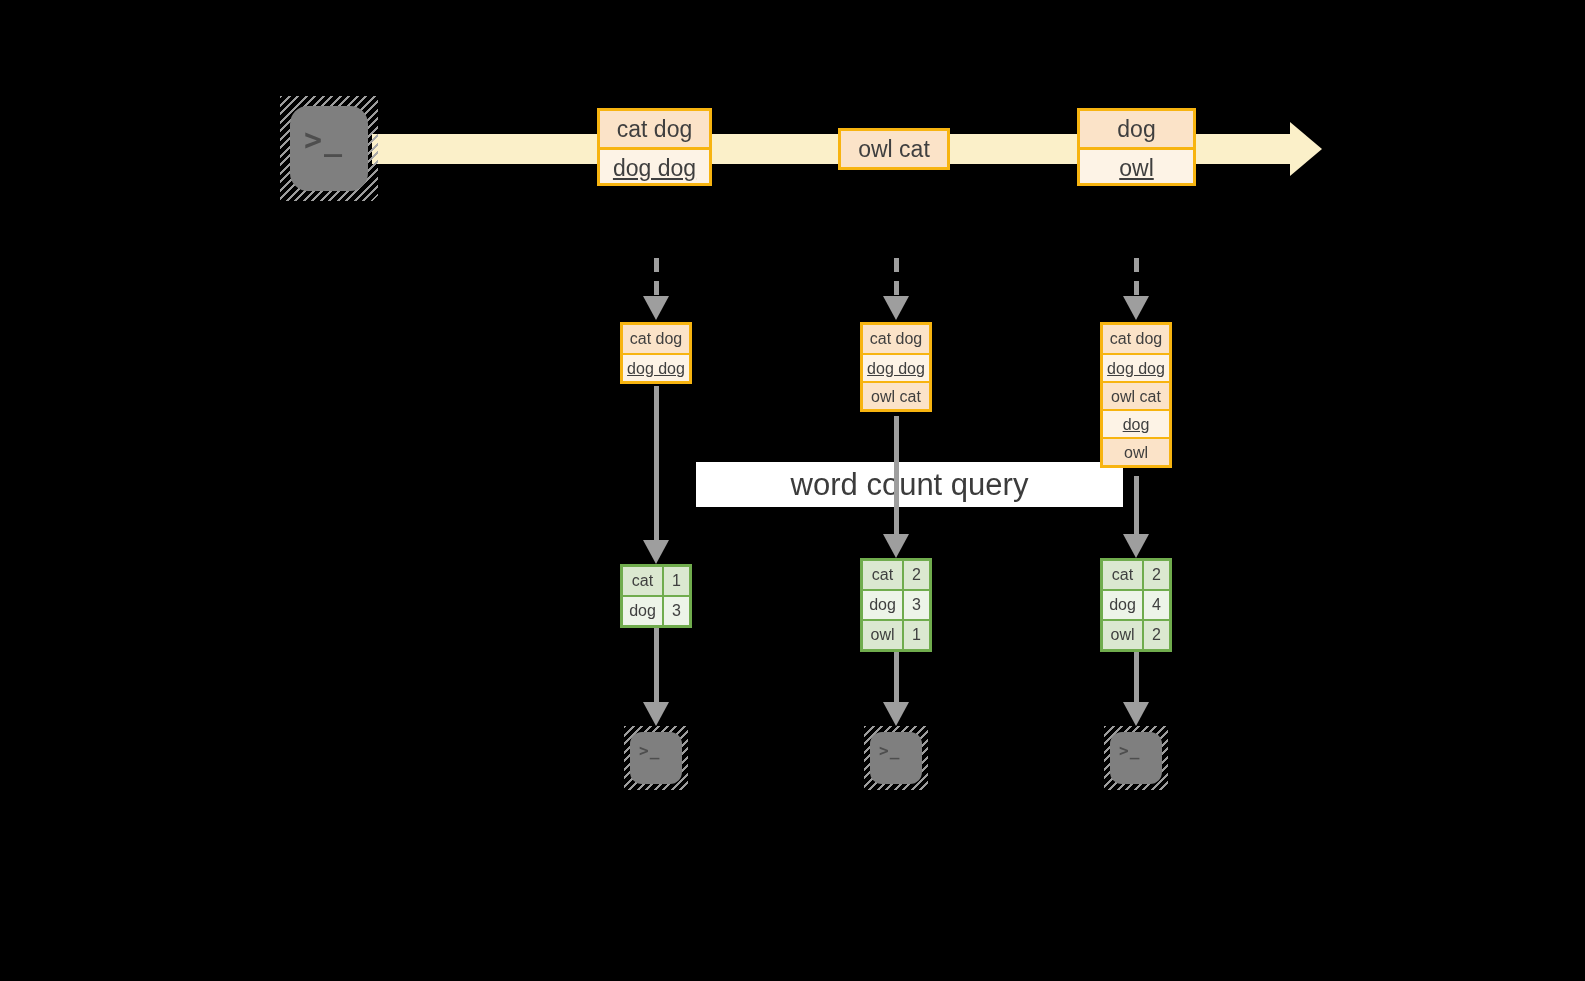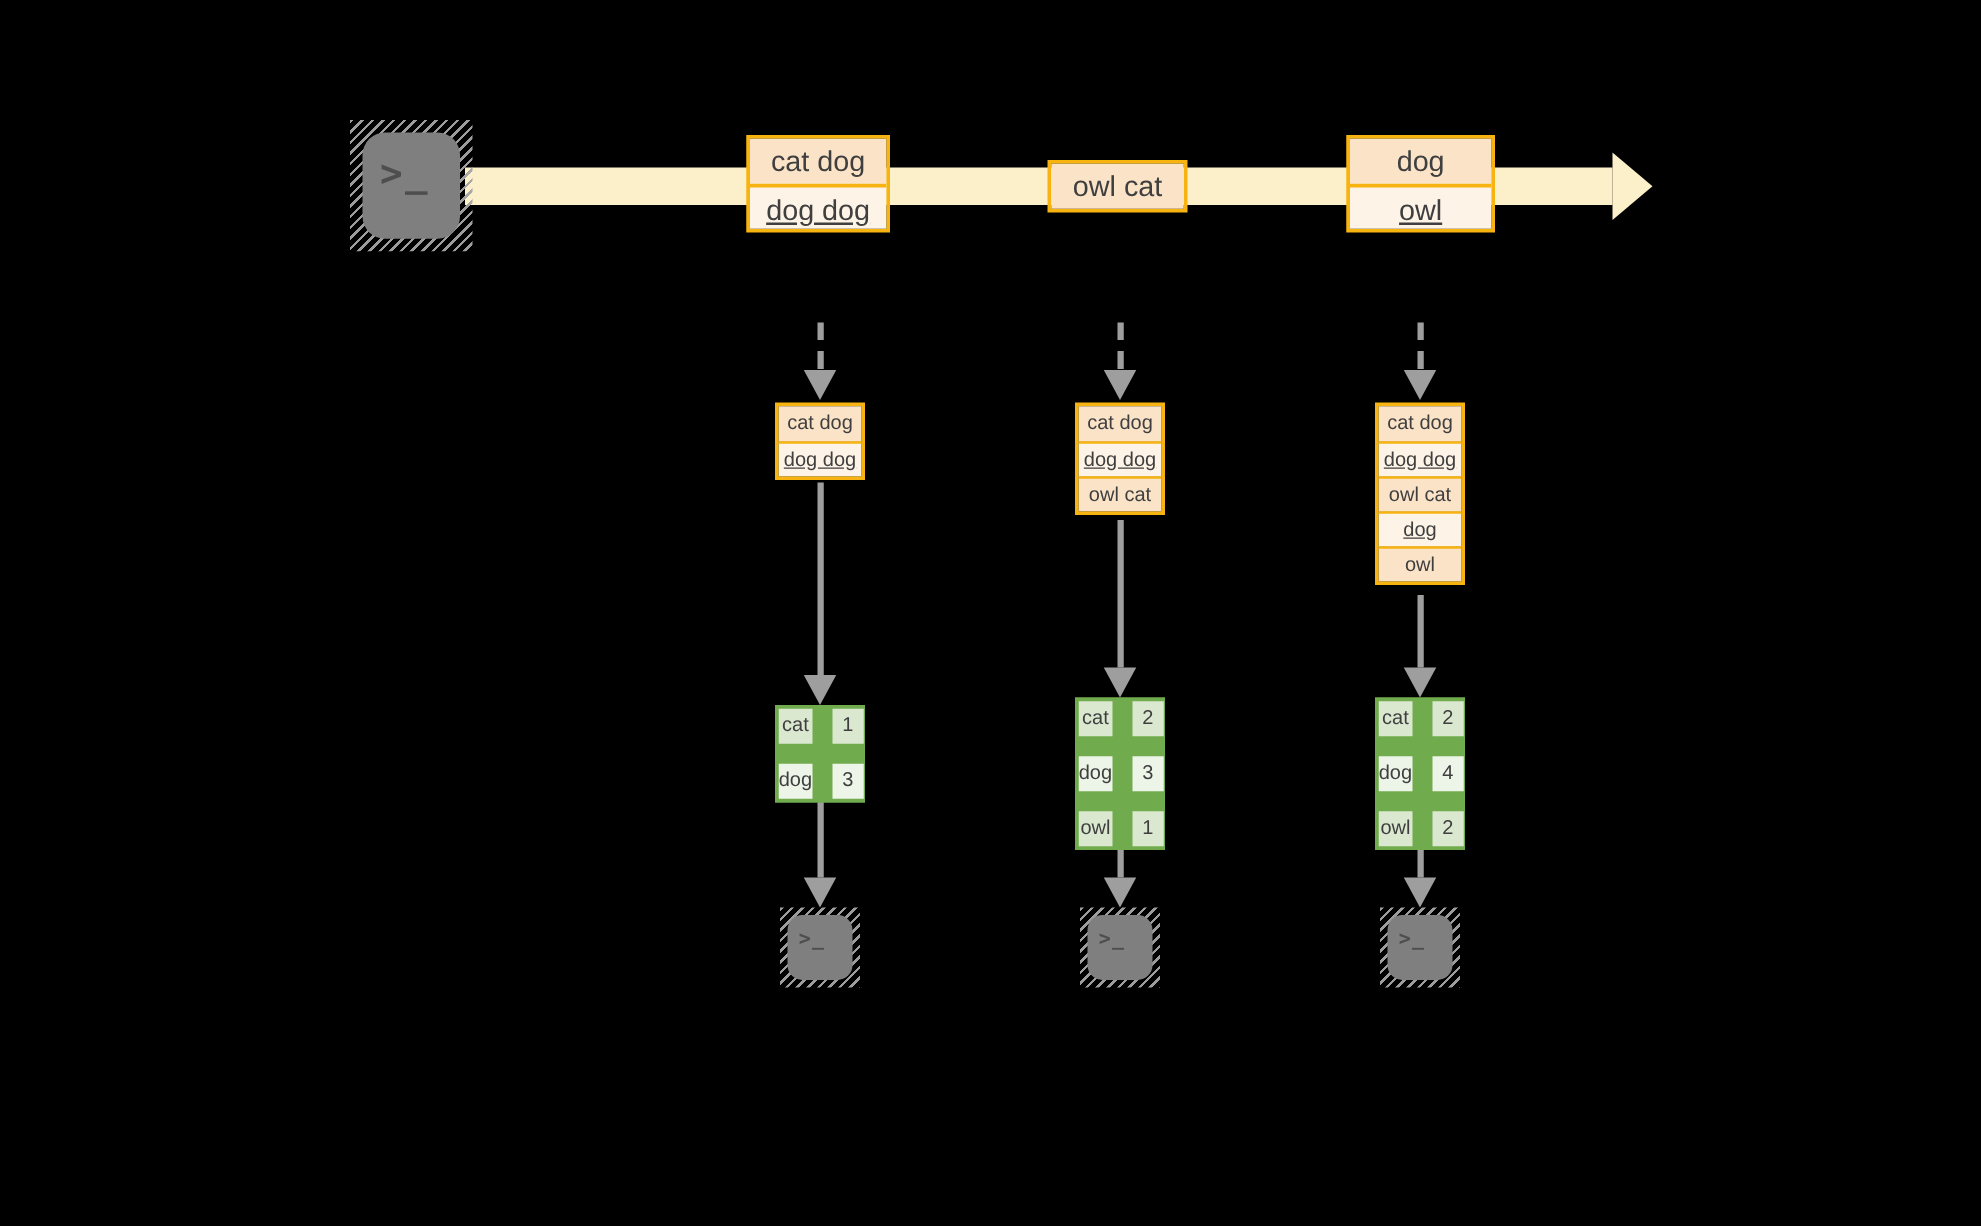--- a/index.html
+++ b/index.html
@@ -49,21 +49,21 @@
   .dashline{position:absolute;width:5px;z-index:2;
     background:repeating-linear-gradient(180deg,var(--arrow-gray) 0 14px,transparent 14px 23px);}
   .solidline{position:absolute;width:5px;background:var(--arrow-gray);z-index:2;}
   .head-down{position:absolute;width:0;height:0;z-index:2;
     border-left:13px solid transparent;border-right:13px solid transparent;border-top:24px solid var(--arrow-gray);}
   
   .query-band{position:absolute;left:696px;top:462px;width:427px;height:45px;background:#ffffff;
     z-index:1;text-align:center;line-height:45px;font-size:31px;color:#3c3c3c;}
   
   .gtable{position:absolute;width:72px;border:3px solid var(--table-border);background:var(--table-border);
-    display:grid;grid-template-columns:1fr 25px;gap:16px;z-index:3;}
+    display:grid;grid-template-columns:1fr 25px;gap:2px;z-index:3;}
   .gcell{height:28px;line-height:28px;font-size:16px;text-align:center;}
   .gfill-dark{background:var(--table-fill-dark);}
   .gfill-light{background:var(--table-fill-light);}
 </style>
 </head>
 <body>
 
 <div class="canvas">
 
   <div class="stream-body"></div>
@@ -106,20 +106,21 @@
     <div class="srow fill-dark">owl cat</div>
   </div>
   <div class="stack" style="left:1100px;top:322px;">
     <div class="srow fill-dark">cat dog</div>
     <div class="srow fill-light">dog dog</div>
     <div class="srow fill-dark">owl cat</div>
     <div class="srow fill-light">dog</div>
     <div class="srow fill-dark">owl</div>
   </div>
 
+  <div class="query-band">word count query</div>
 
   <div class="solidline" style="left:654px;top:386px;height:154px;"></div>
   <div class="head-down" style="left:643px;top:540px;"></div>
   <div class="solidline" style="left:894px;top:416px;height:118px;"></div>
   <div class="head-down" style="left:883px;top:534px;"></div>
   <div class="solidline" style="left:1134px;top:476px;height:58px;"></div>
   <div class="head-down" style="left:1123px;top:534px;"></div>
 
   <div class="gtable" style="left:620px;top:564px;">
     <div class="gcell gfill-dark">cat</div>

